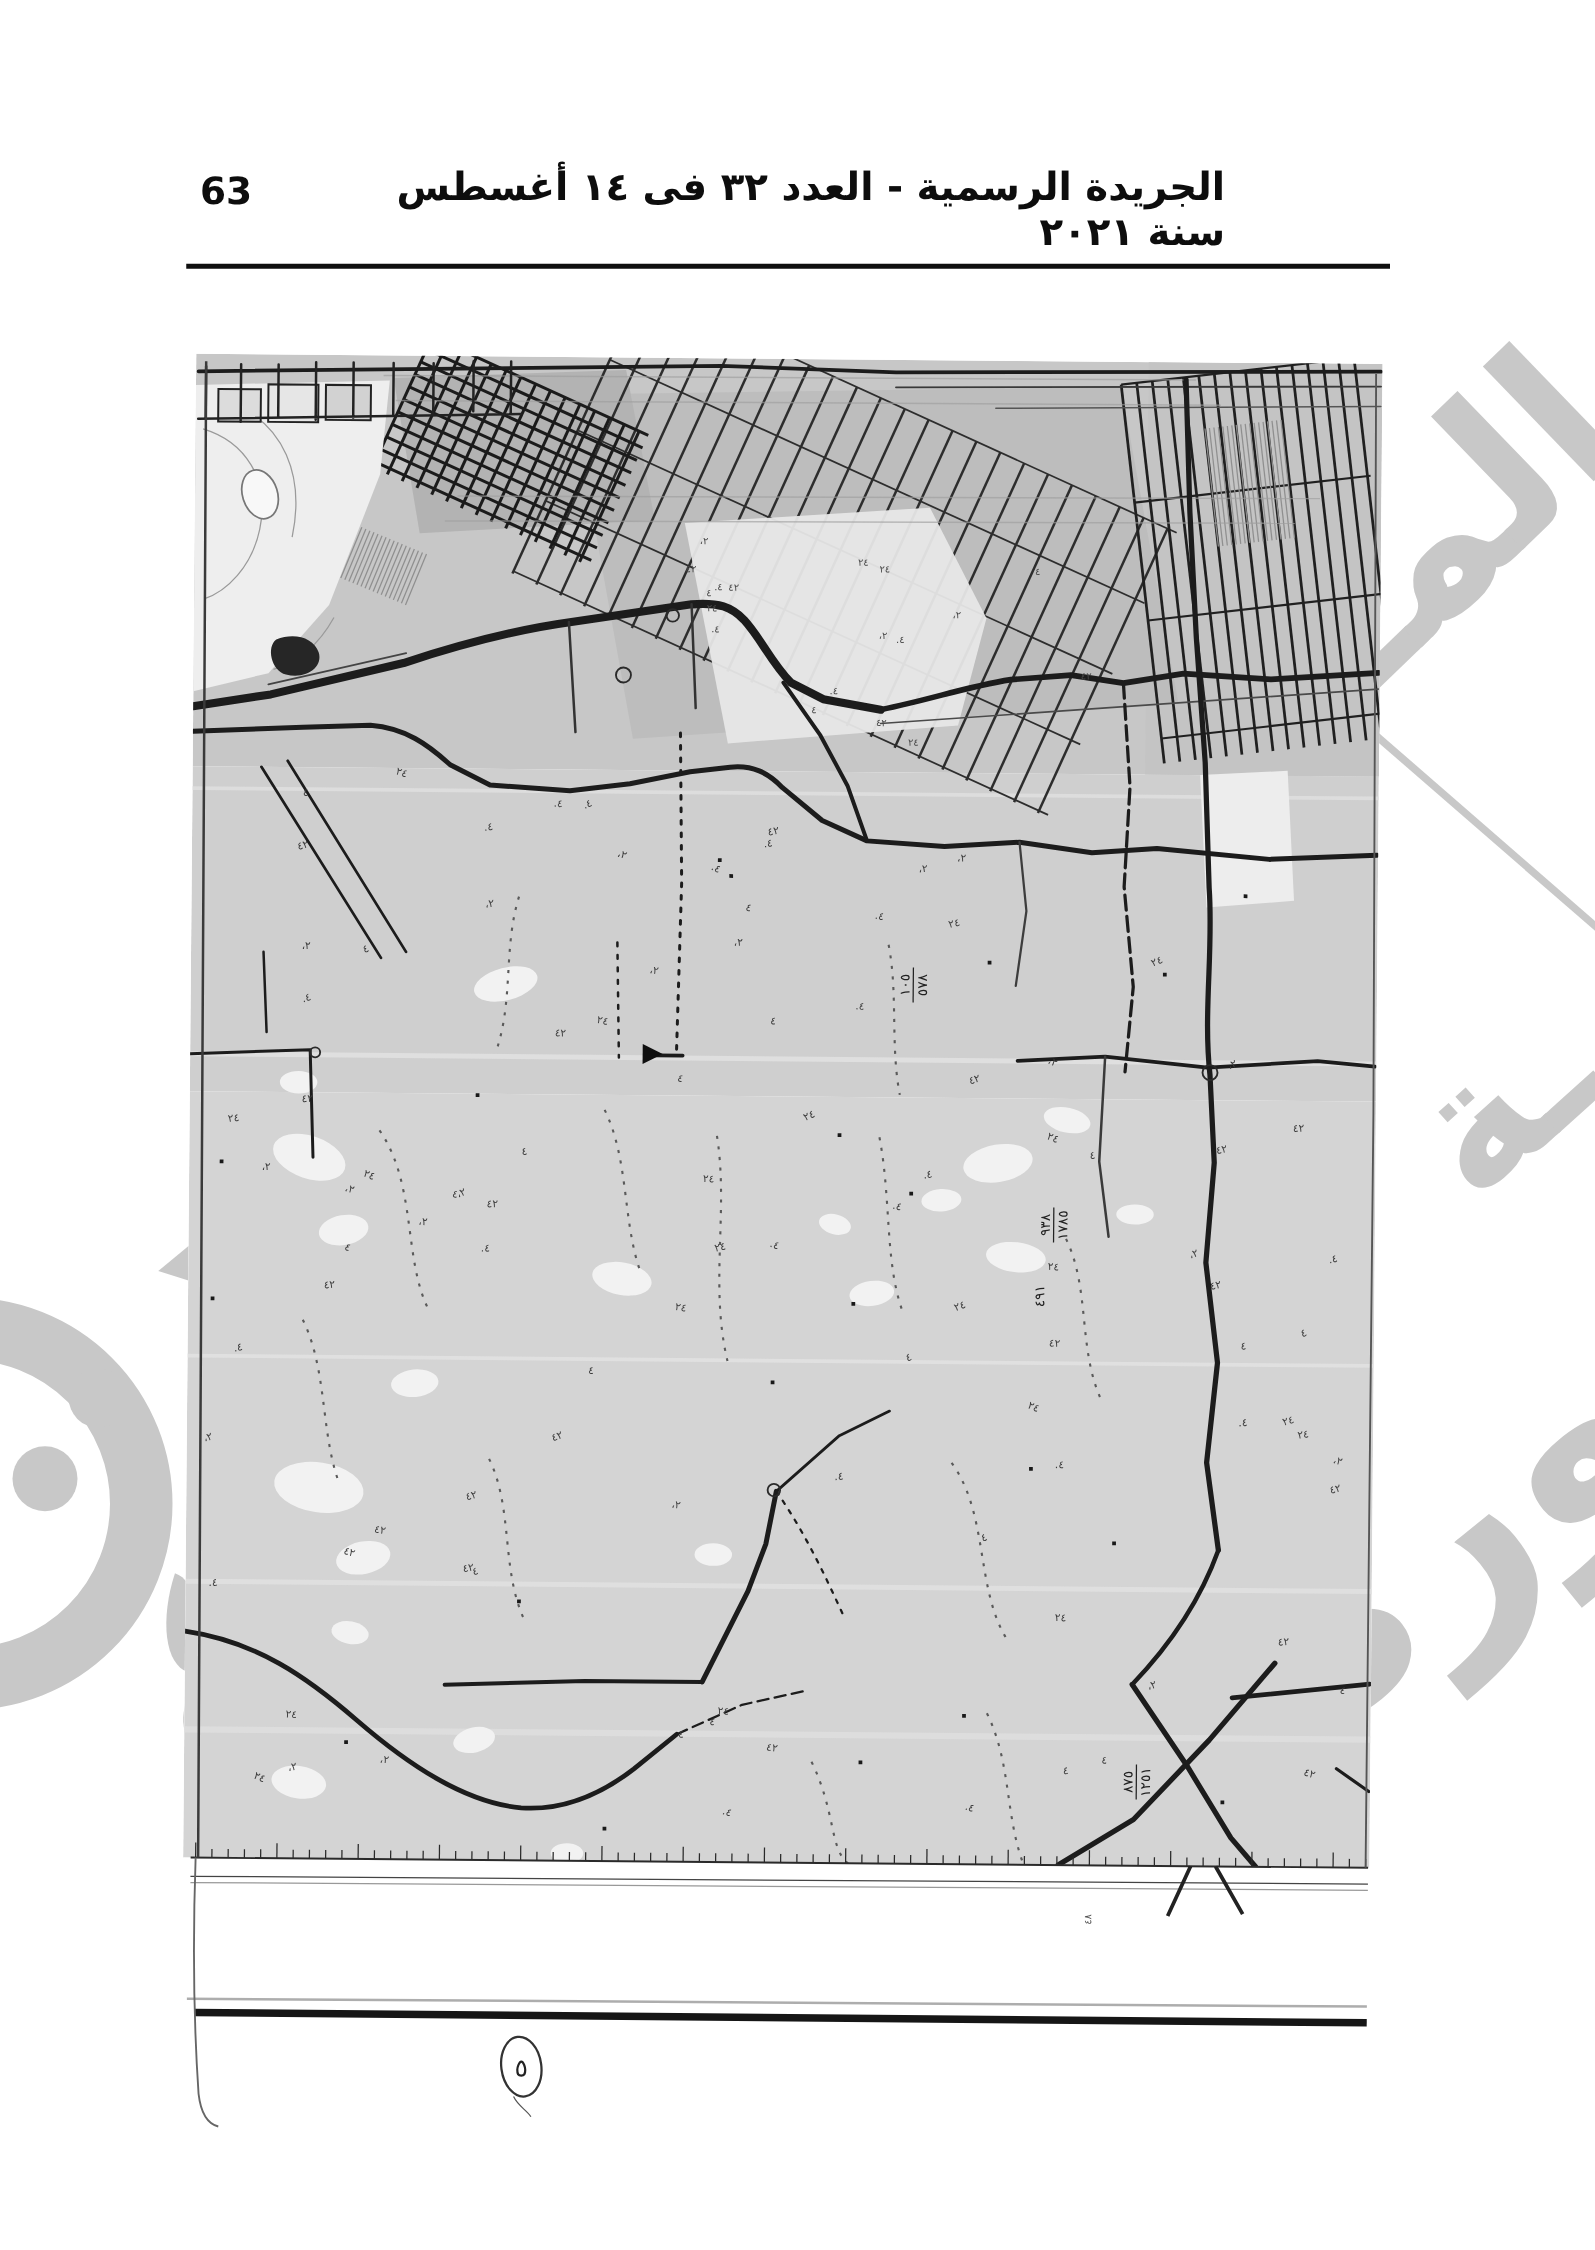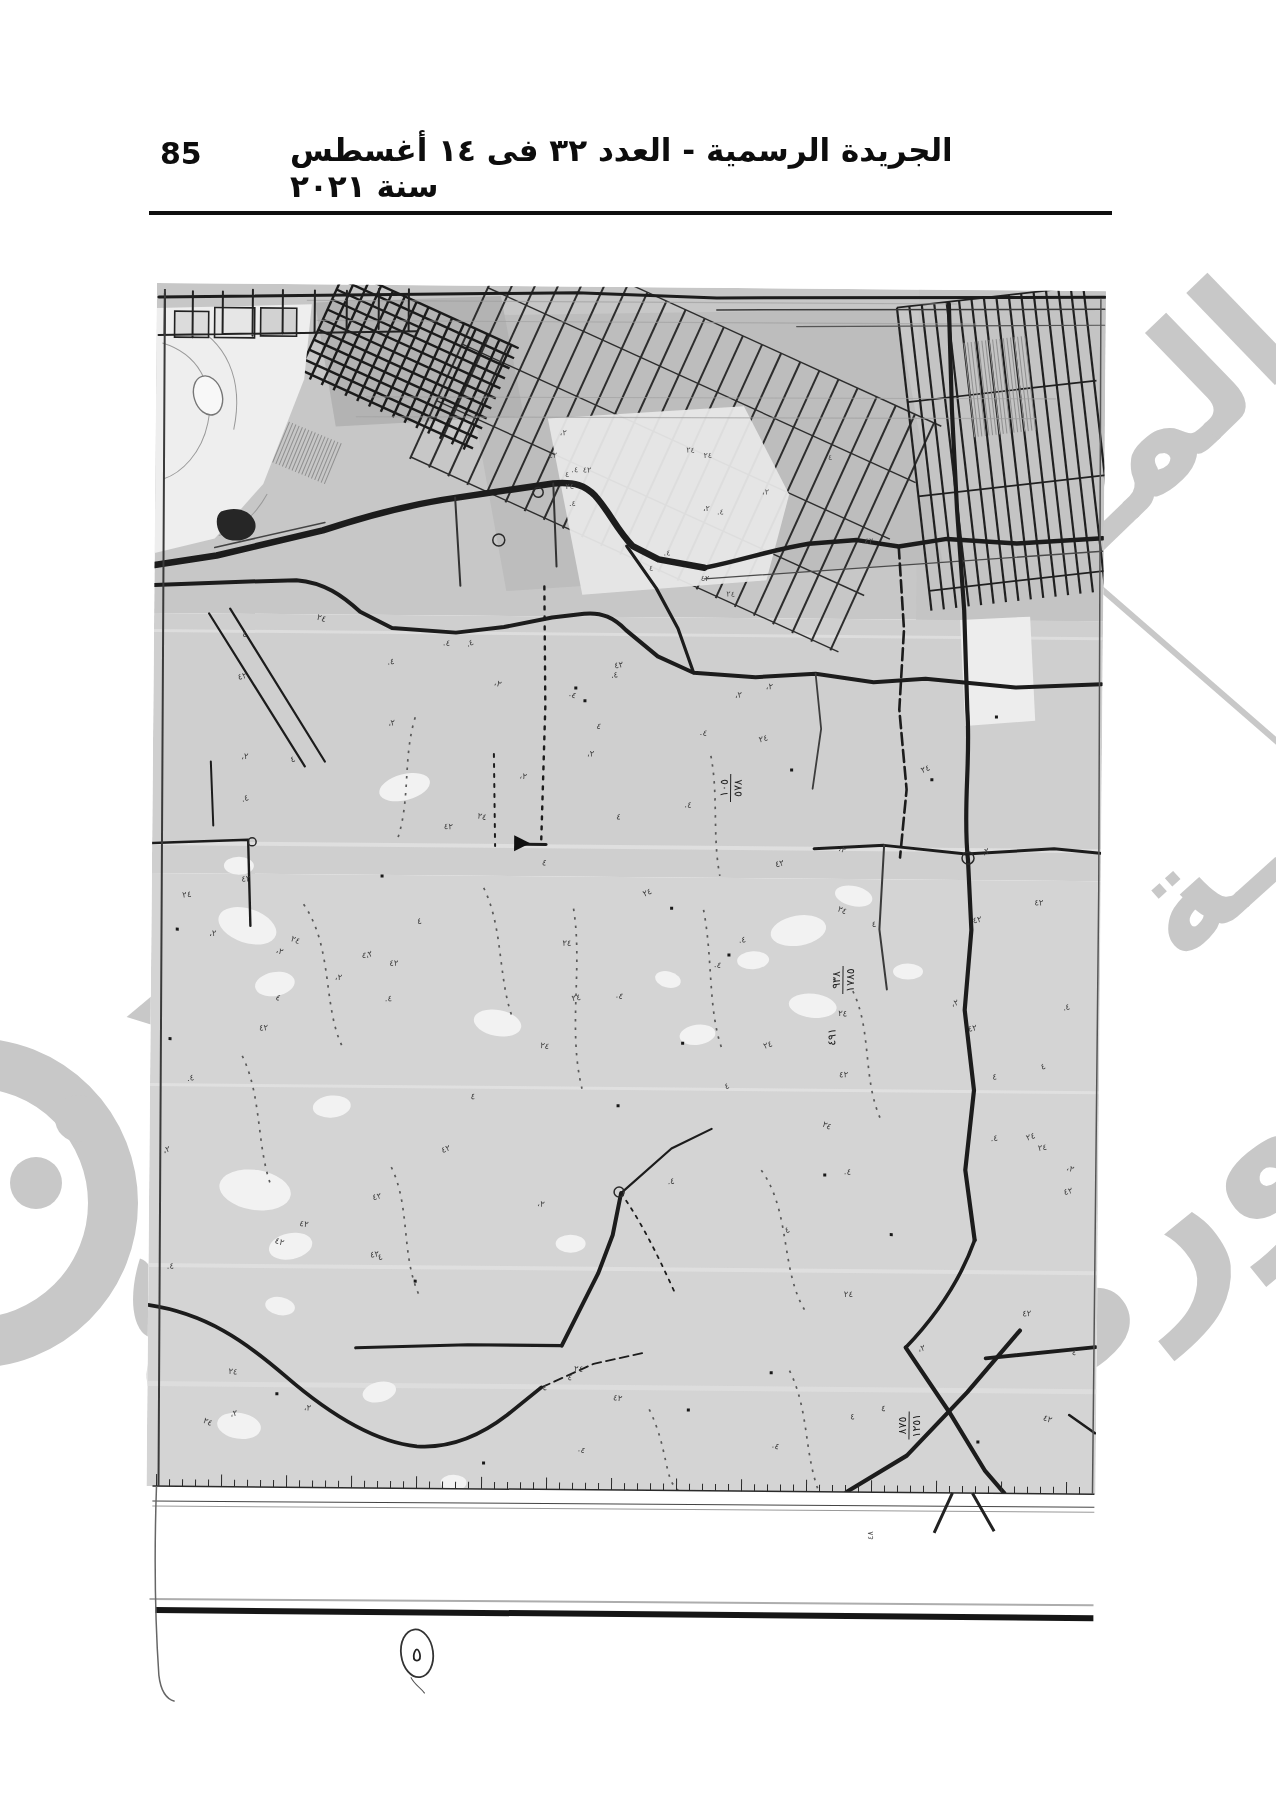--- a/index.html
+++ b/index.html
@@ -4,21 +4,21 @@
 <style>
   html,body{margin:0;padding:0;}
   body{
     width:1276px;height:1800px;position:relative;overflow:hidden;
     background:#ffffff;font-family:"DejaVu Sans",sans-serif;
   }
   .page{position:absolute;inset:0;}
   
   .hdr{position:absolute;top:126px;left:0;right:0;height:70px;z-index:3;}
   .hdr-title{
-    position:absolute;top:6px;right:296px;width:690px;text-align:left;
+    position:absolute;top:6px;right:296px;width:690px;text-align:right;
     font-size:31px;font-weight:700;color:#0d0d0d;letter-spacing:.5px;direction:rtl;
   }
   .hdr-num{
     position:absolute;top:10px;left:160px;font-size:30px;font-weight:700;color:#0d0d0d;
   }
   .hdr-rule{position:absolute;top:211px;left:149px;width:963px;height:4px;background:#0f0f0f;z-index:3;}
   
   .wm{position:absolute;inset:0;z-index:1;color:#c8c8c8;}
   .wm *{position:absolute;}
   .wm-t{font-weight:700;line-height:1;white-space:nowrap;}
@@ -58,21 +58,21 @@
     <div class="wm-dot1"></div>
     <div class="wm-dot2"></div>
     <div class="wm-tri"></div>
     <div class="wm-leaf wm-leaf1"></div>
     <div class="wm-leaf wm-leaf2"></div>
     <div class="wm-leaf wm-leaf3"></div>
   </div>
 
   <div class="hdr">
     <div class="hdr-title">الجريدة الرسمية - العدد ٣٢ فى ١٤ أغسطس سنة ٢٠٢١</div>
-    <div class="hdr-num">85</div>
+    <div class="hdr-num">63</div>
   </div>
   <div class="hdr-rule"></div>
 
   <div class="map-sheet">
     <svg id="map-svg" width="949" height="1420" viewBox="0 0 949 1420">
 
       <g>
         <rect x="0" y="0" width="949" height="330" fill="#c7c7c7"></rect>
         <rect x="0" y="330" width="949" height="260" fill="#cfcfcf"></rect>
         <rect x="0" y="590" width="949" height="613" fill="#d4d4d4"></rect>

